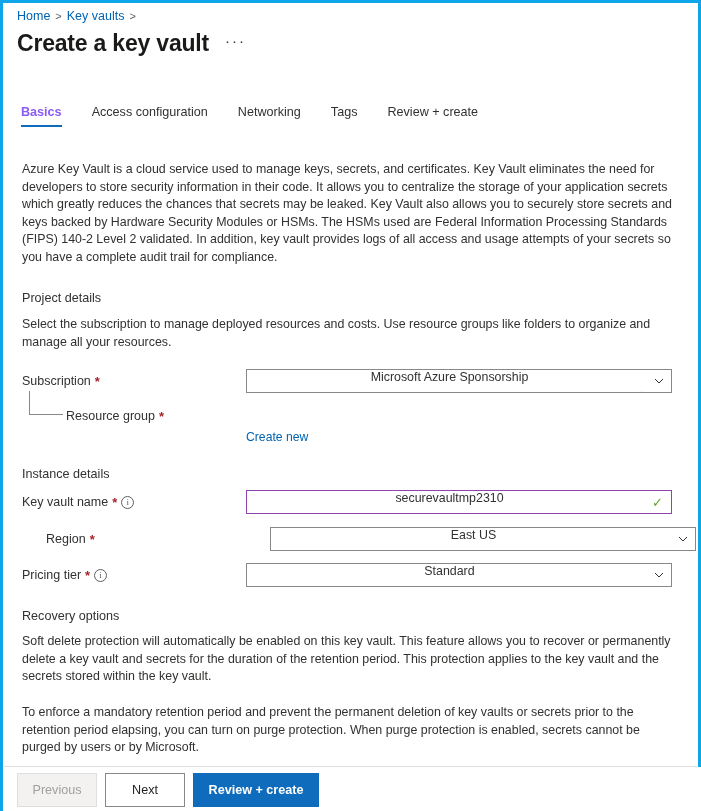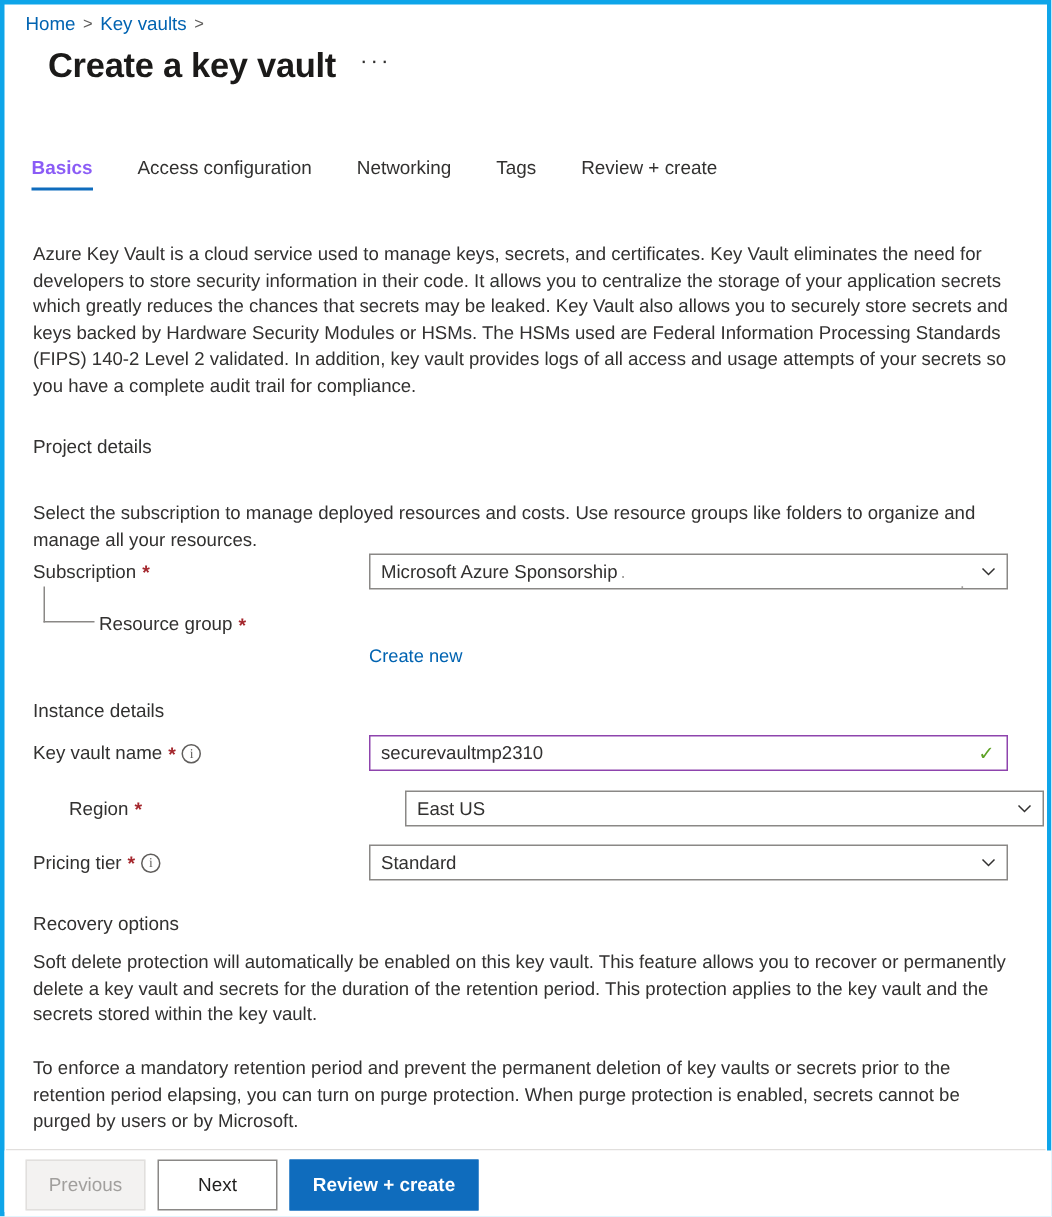--- a/index.html
+++ b/index.html
@@ -36,21 +36,20 @@
   .crumb-link { color: #0063b1; cursor: pointer; }
   .crumb-sep { color: #605e5c; font-size: 11px; }
 
   
   .title-row {
     position: absolute;
     left: 14px; top: 27px;
     display: flex;
     align-items: center;
     gap: 16px;
-    margin-left: 15px;
   }
   .page-title {
     font-size: 23px;
     font-weight: 600;
     color: #1b1a19;
     letter-spacing: -0.2px;
     line-height: 1.2;
   }
   .ellipsis-btn {
     color: #323130;
@@ -148,20 +147,21 @@
     border: 1px solid #8a8886;
     background: #fff;
     display: flex;
     align-items: center;
     padding: 0 26px 0 7px;
     font-size: 12.4px;
     color: #323130;
     cursor: pointer;
     white-space: nowrap;
     overflow: hidden;
+    flex-direction: column;
   }
   .control.focused { border: 1px solid #8e44ad; }
   .chev {
     position: absolute;
     right: 7px; top: 50%;
     transform: translateY(-50%);
     width: 10px; height: 10px;
   }
   .chev svg { display: block; }
   .check {
@@ -268,21 +268,21 @@
     <div class="tab">Networking</div>
     <div class="tab">Tags</div>
     <div class="tab">Review + create</div>
   </div>
 
   <div class="content">
 
     <div class="para" style="top:158px;">Azure Key Vault is a cloud service used to manage keys, secrets, and certificates. Key Vault eliminates the need for developers to store security information in their code. It allows you to centralize the storage of your application secrets which greatly reduces the chances that secrets may be leaked. Key Vault also allows you to securely store secrets and keys backed by Hardware Security Modules or HSMs. The HSMs used are Federal Information Processing Standards (FIPS) 140-2 Level 2 validated. In addition, key vault provides logs of all access and usage attempts of your secrets so you have a complete audit trail for compliance.</div>
 
     <div class="section-label" style="top:288px;">Project details</div>
-    <div class="para" style="top:313px;margin-top:18px;">Select the subscription to manage deployed resources and costs. Use resource groups like folders to organize and manage all your resources.</div>
+    <div class="para" style="top:313px;">Select the subscription to manage deployed resources and costs. Use resource groups like folders to organize and manage all your resources.</div>
 
     <div class="form-row" style="top:366px;">
       <div class="field-label">
         <span>Subscription</span>
         <span class="req">*</span>
       </div>
       <div class="control">
         <span>Microsoft Azure Sponsorship</span>
         <span class="value-tail">.</span>
         <span class="dotted-tail">.</span>

